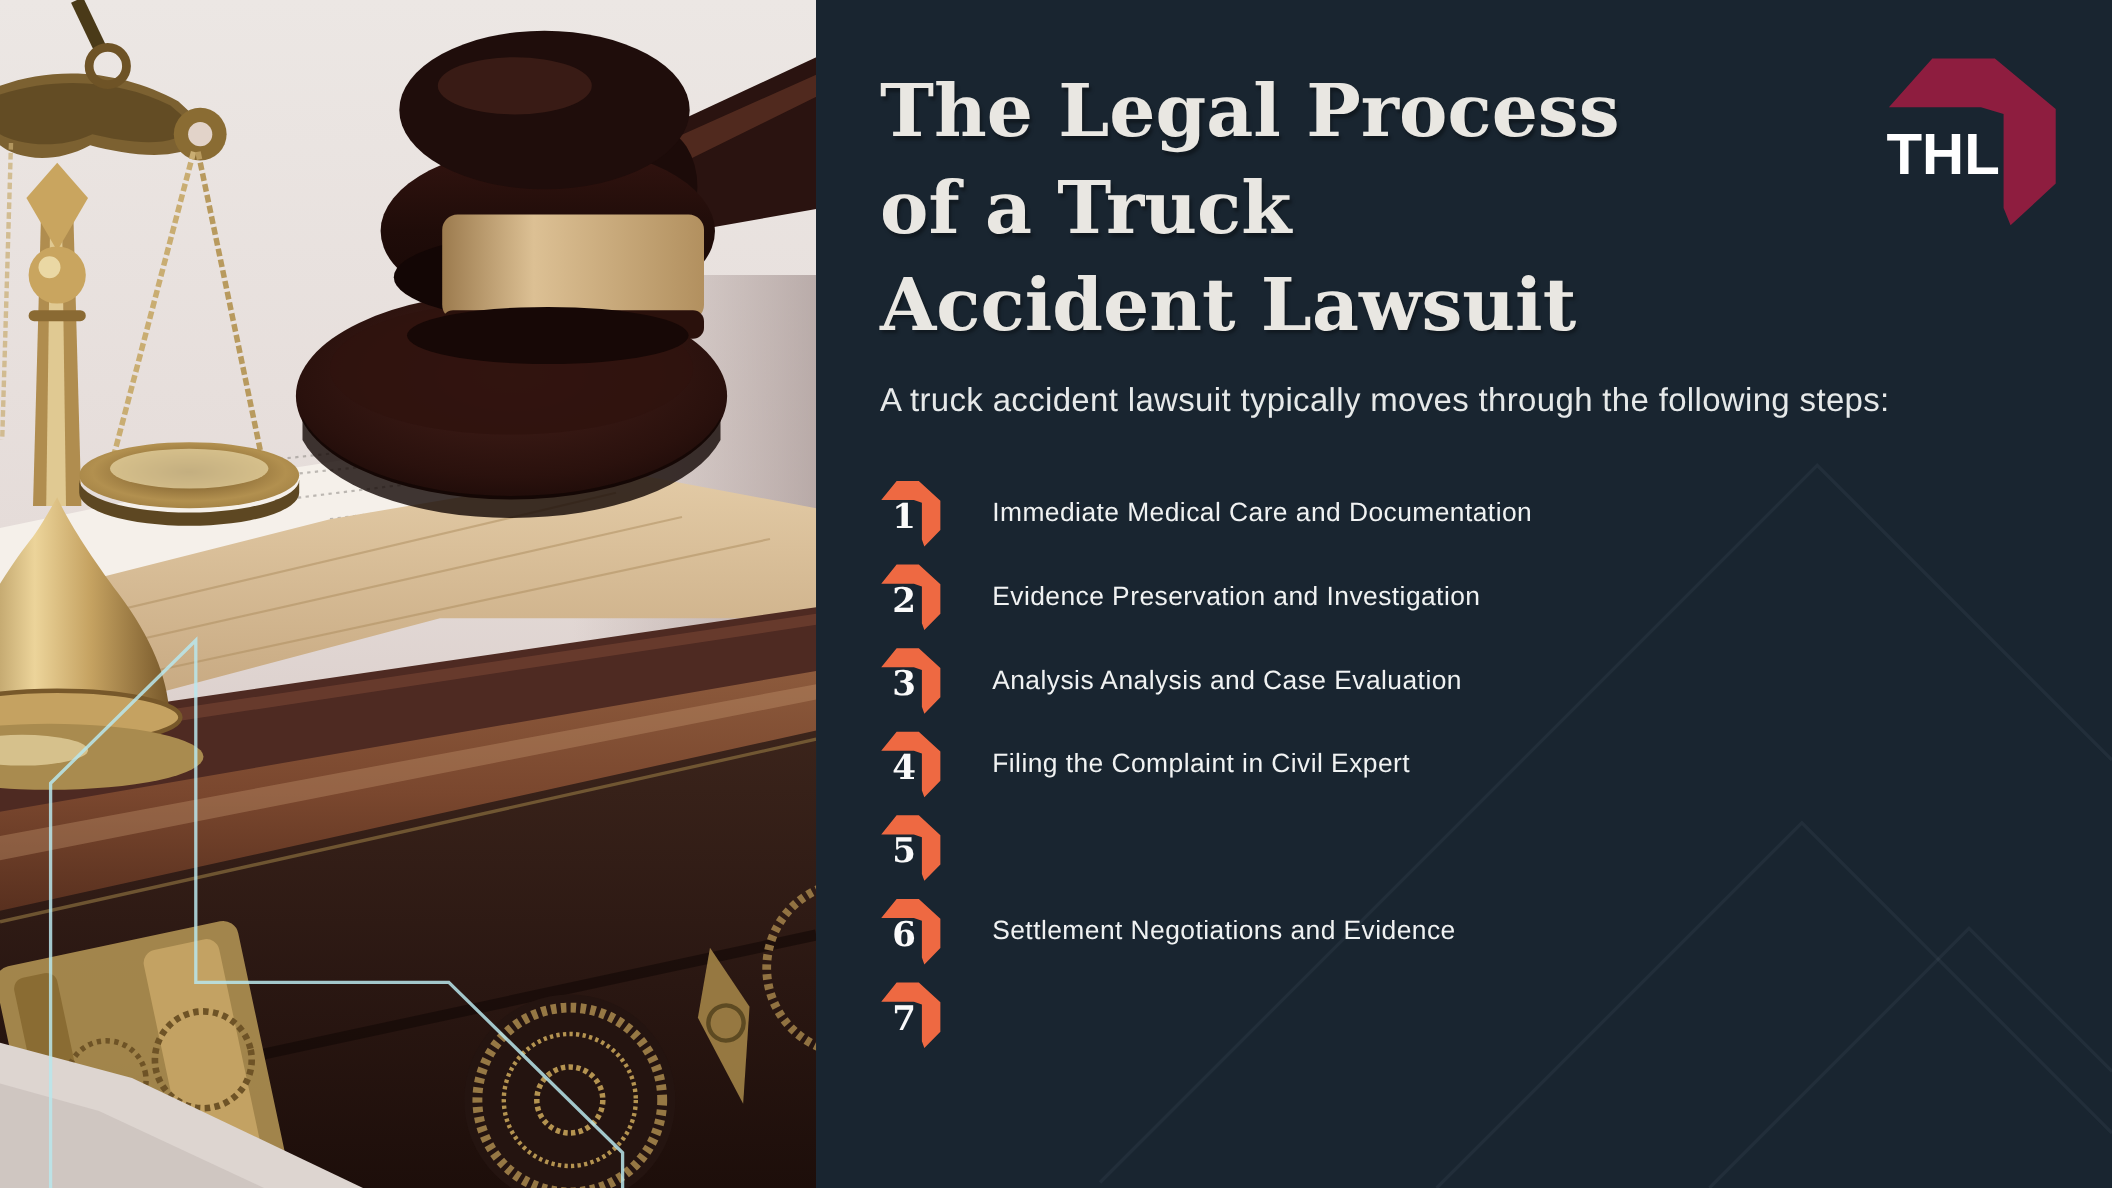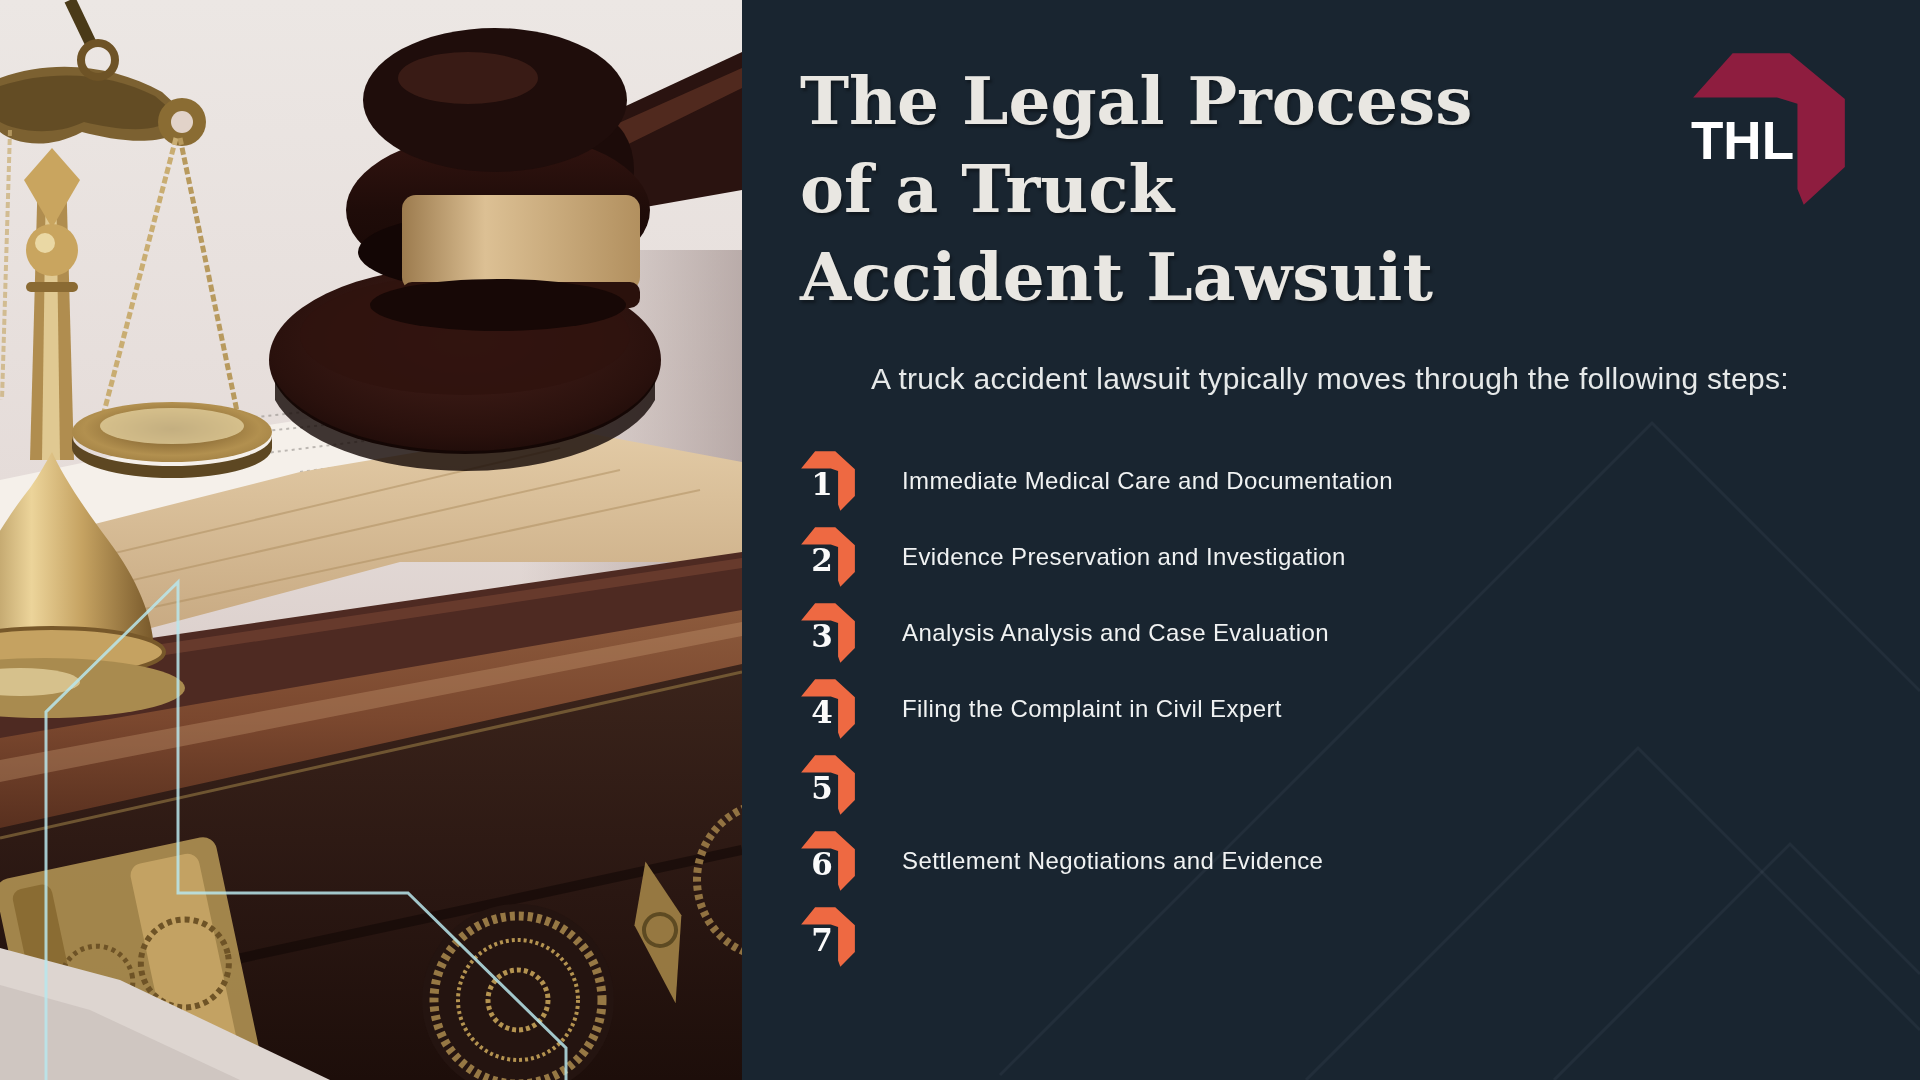--- a/index.html
+++ b/index.html
@@ -13,35 +13,35 @@
   
   .panel{position:absolute;left:742px;top:0;width:1178px;height:1080px;background:#192530;overflow:hidden;}
   .pattern{position:absolute;left:-742px;top:0;width:1920px;height:1080px;pointer-events:none;}
   .content{position:absolute;left:58px;top:0;width:1060px;}
   .title{
     margin:58px 0 0 0;font-family:"DejaVu Serif","Liberation Serif",serif;
     font-weight:700;font-size:66px;line-height:1.33;color:#e9e7e2;
     letter-spacing:0;white-space:pre-line;text-shadow:2px 3px 3px rgba(0,0,0,.35);
   }
   .subtitle{
-    margin:38px 0 0 0;font-size:30px;line-height:1.3;color:#e6e9e9;
-    font-weight:400;letter-spacing:.3px;text-align:center;
+    margin:24px 0 0 0;font-size:30px;line-height:1.3;color:#e6e9e9;
+    font-weight:400;letter-spacing:.3px;
   }
   .steps{margin-top:52px;display:flex;flex-direction:column;gap:14px;}
   .step{display:flex;align-items:center;gap:46px;height:62px;}
   .marker{position:relative;width:56px;height:62px;flex:none;}
   .marker svg{position:absolute;left:0;top:0;}
   .marker .num{
     position:absolute;left:7px;top:19px;width:30px;text-align:center;
     font-family:"DejaVu Serif","Liberation Serif",serif;font-weight:700;
     font-size:31px;color:#fafafa;line-height:1;
   }
   .step .label{font-size:24px;color:#f0f2f2;letter-spacing:.4px;font-weight:400;}
   
-  .logo{position:absolute;top:50px;right:72px;width:158px;height:158px;margin-left:24px;}
+  .logo{position:absolute;top:50px;right:48px;width:158px;height:158px;margin-left:24px;}
   .logo svg{position:absolute;left:0;top:0;}
   .logo .logo-text{
     position:absolute;left:1px;top:64px;width:104px;text-align:left;
     font-weight:700;font-size:53px;letter-spacing:0;color:#ffffff;line-height:1;
   }
 </style>
 </head>
 <body>
 
 <div class="canvas">

